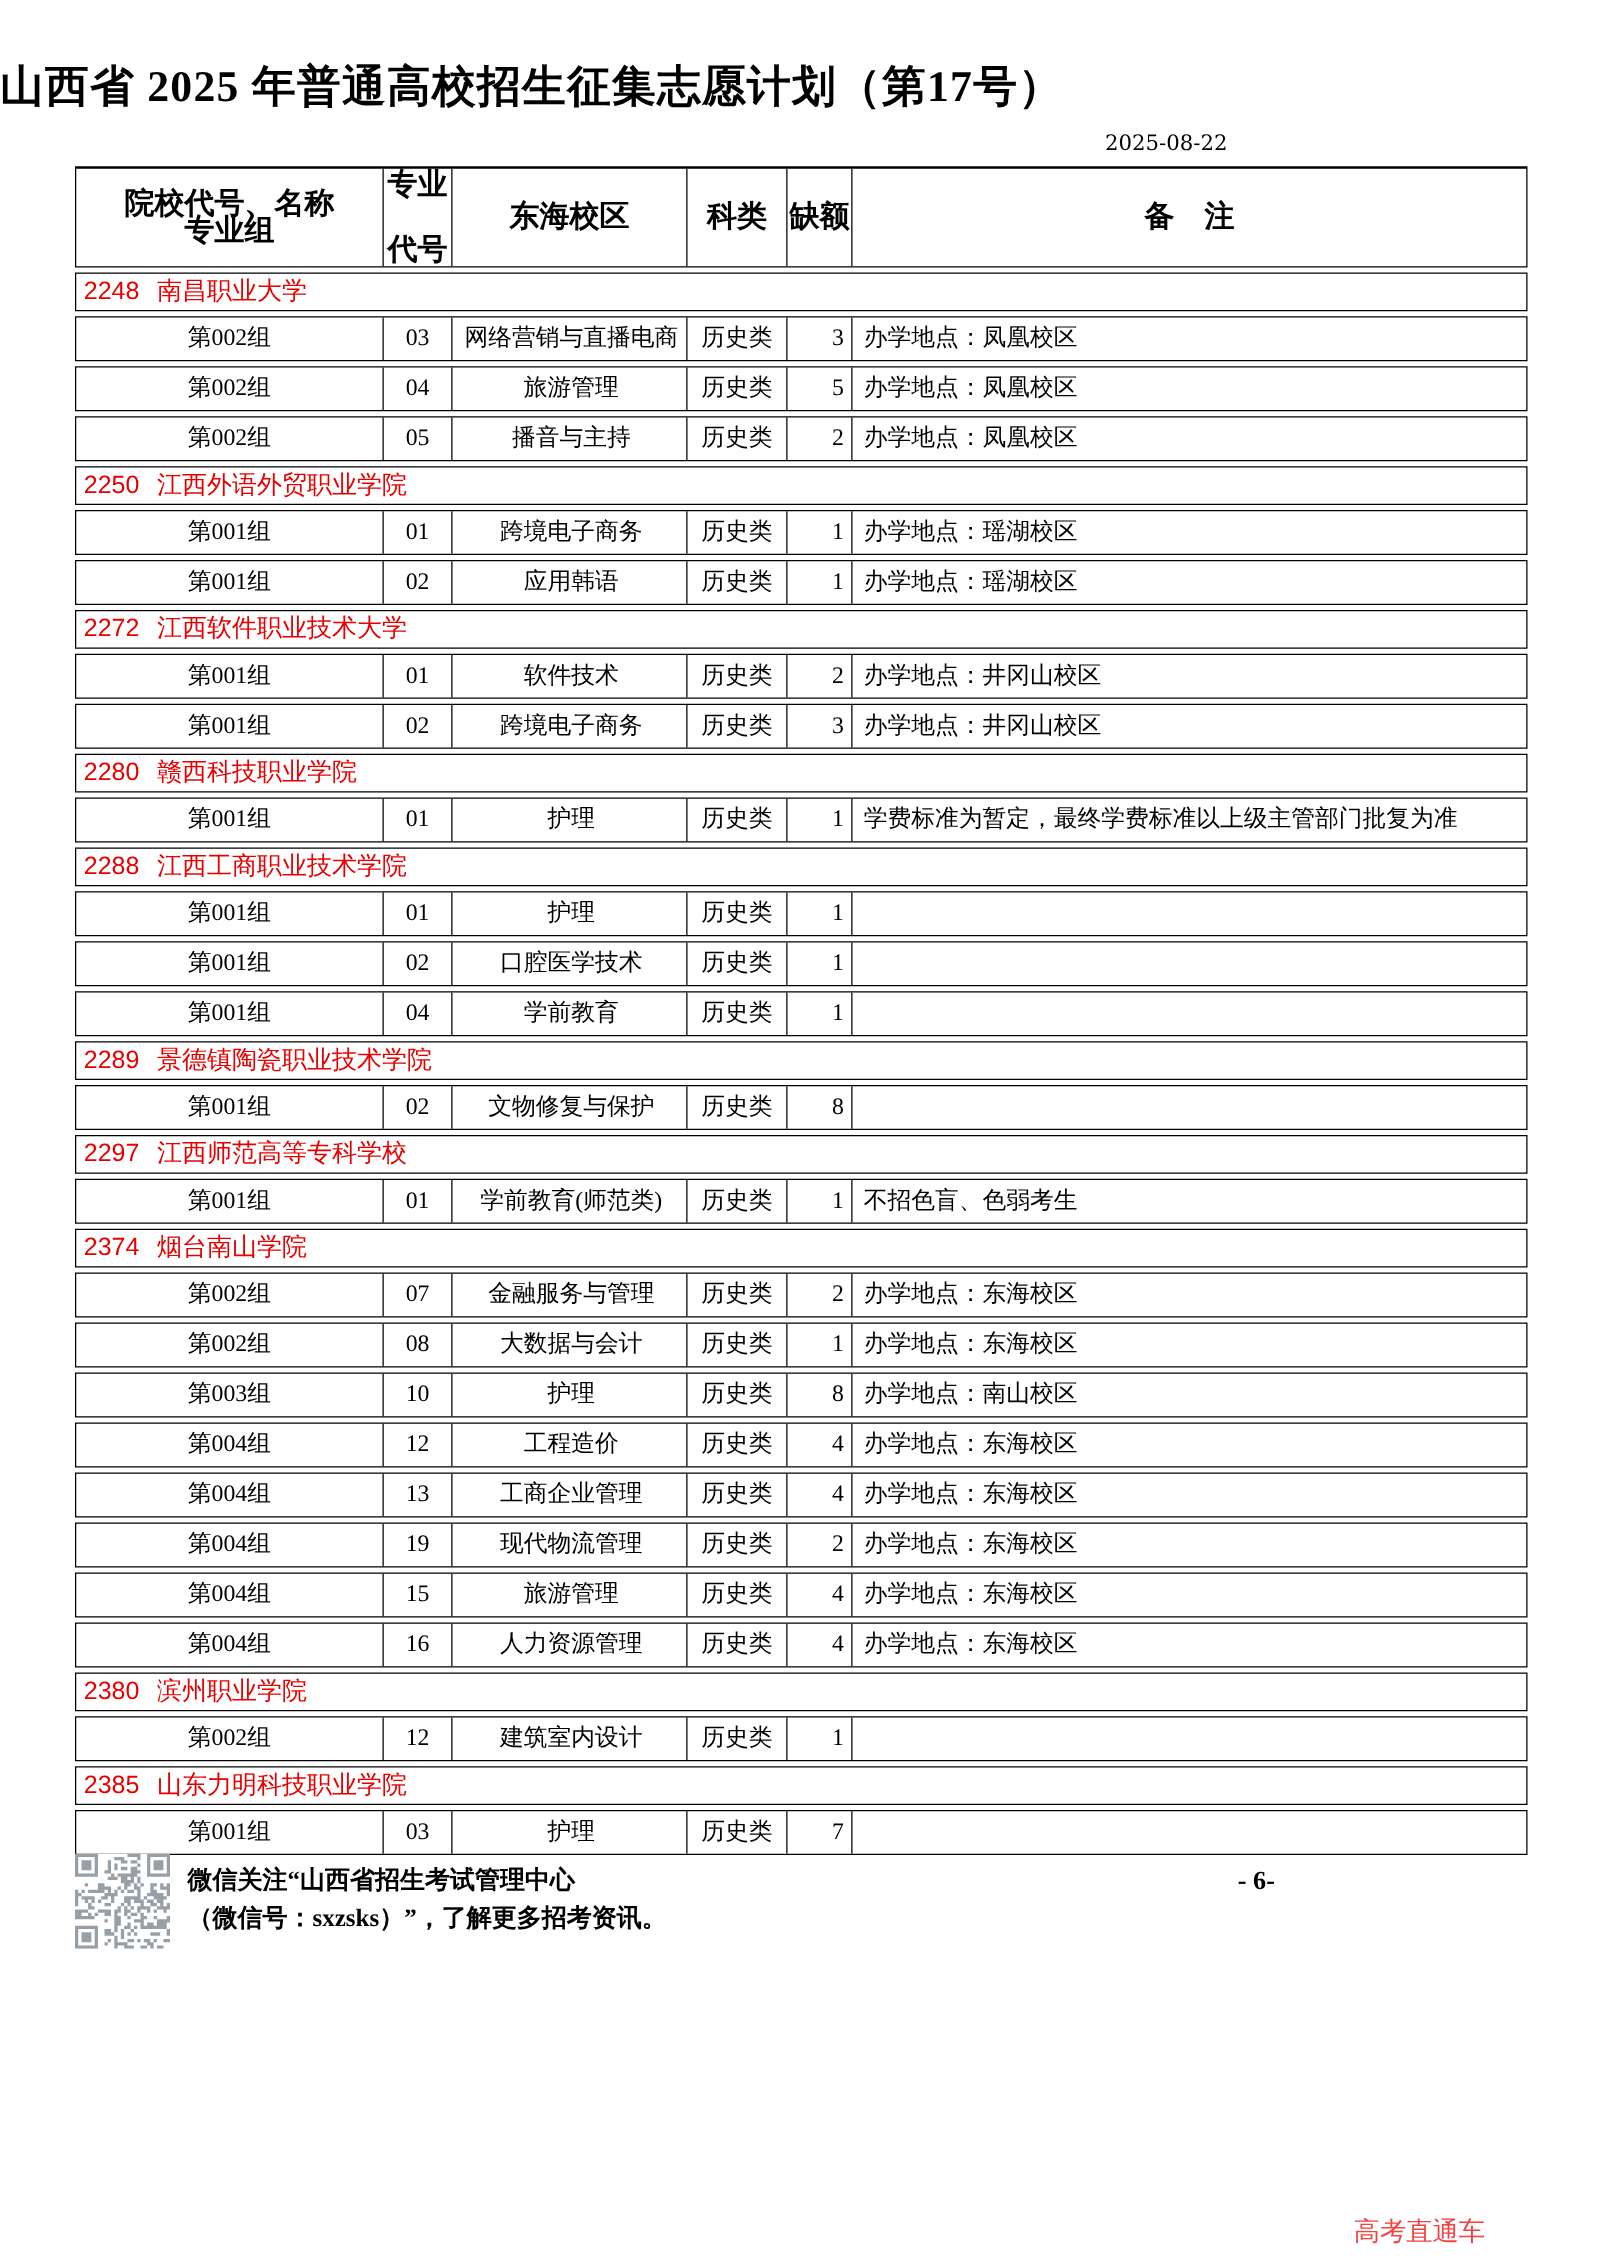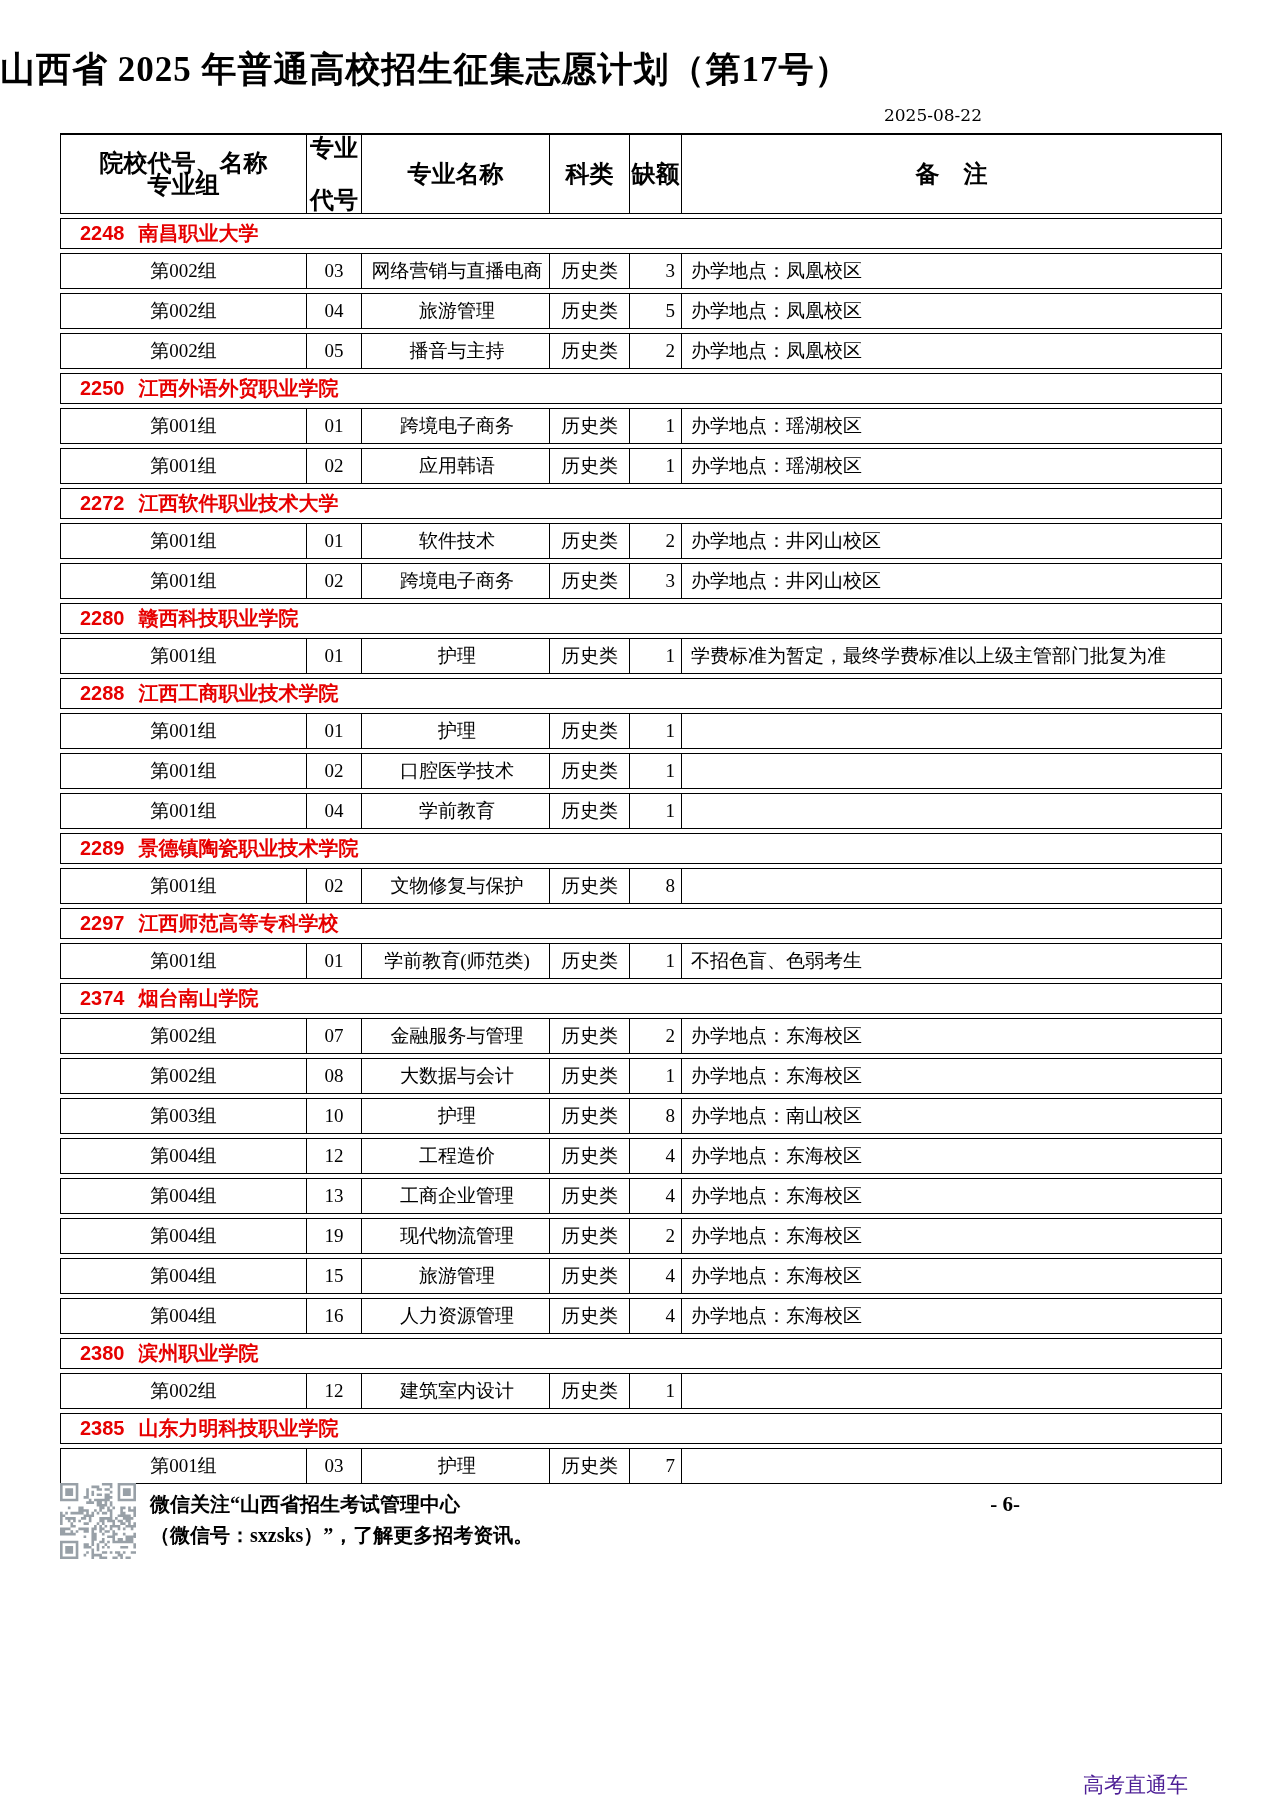--- a/index.html
+++ b/index.html
@@ -52,26 +52,26 @@
   }
   .cell + .cell { border-left: 1px solid #000; }
   .c1 { width: 245px; }
   .c2 { width: 55px; gap: 30px; }
   .c3 { width: 188px; }
   .c4 { width: 80px; }
   .c5 { width: 52px; }
   .c6 { flex: 1; }
   .school-row {
     margin-top: 4px;
-    padding: 2px 19px;
+    padding: 2px 6px;
     min-height: 30px;
     line-height: 25px;
     color: var(--school-red, #e60000);
     font-family: "Liberation Sans", sans-serif;
-    font-weight: bold;
+    font-weight: normal;
     font-size: 20px;
   }
   .school-row .school-name { margin-left: 14px; }
   .data-row {
     display: flex;
     align-items: stretch;
     margin-top: 4px;
     min-height: 36px;
     font-size: 19px;
   }
@@ -104,21 +104,21 @@
     top: 1492px;
     right: 260px;
     font-size: 21px;
     font-weight: bold;
     font-family: "Liberation Serif", serif;
   }
   .watermark {
     position: absolute;
     right: 92px;
     bottom: 12px;
-    color: #4c1d95;
+    color: #ef4444;
     font-size: 21px;
     font-family: "Liberation Sans", sans-serif;
   }
 </style>
 </head>
 <body>
 
 <div class="page">
 
   <h1 class="title">山西省 2025 年普通高校招生征集志愿计划（第17号）</h1>
@@ -128,21 +128,21 @@
   <div class="table-wrap">
     <div class="row header-row">
       <div class="cell c1">
         <div>院校代号、名称</div>
         <div>专业组</div>
       </div>
       <div class="cell c2">
         <div>专业</div>
         <div>代号</div>
       </div>
-      <div class="cell c3">专业名称</div>
+      <div class="cell c3">东海校区</div>
       <div class="cell c4">科类</div>
       <div class="cell c5">缺额</div>
       <div class="cell c6">备　注</div>
     </div>
     <div id="table-body">
         <div class="row school-row"><span class="school-code">2248</span><span class="school-name">南昌职业大学</span></div>
         <div class="row data-row">
           <div class="cell c1 center">第002组</div>
           <div class="cell c2 center">03</div>
           <div class="cell c3">网络营销与直播电商</div>

